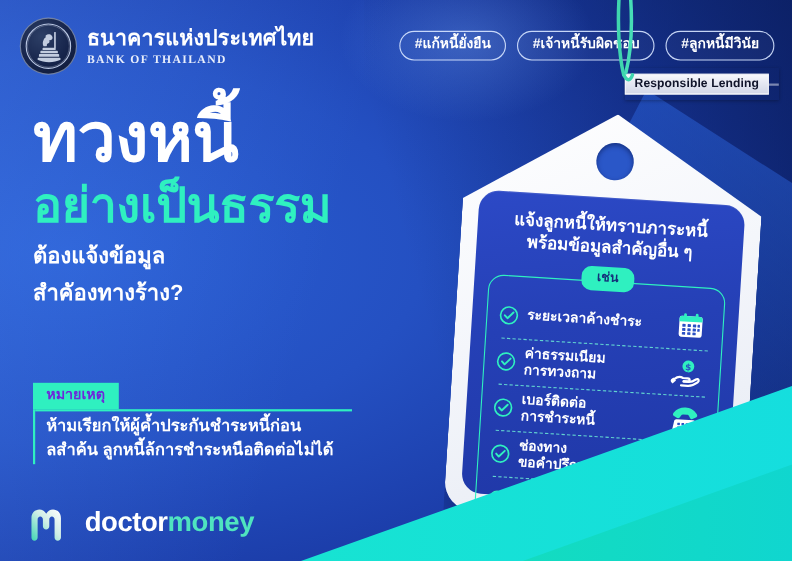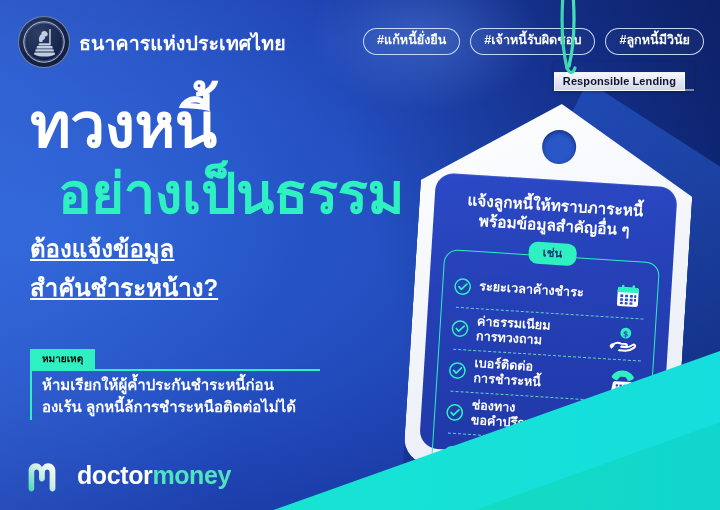--- a/index.html
+++ b/index.html
@@ -54,67 +54,67 @@
   .bot-brand{
     position:absolute; left:18px; top:16px; display:flex; align-items:center; gap:9px;
   }
   .bot-seal{
     width:52px; height:52px; border-radius:50%;
     background:radial-gradient(circle at 38% 32%, #2d3f66 0%, #16244b 55%, #0d1733 100%);
     border:1px solid rgba(190,205,235,.55);
     display:flex; align-items:center; justify-content:center; flex:0 0 auto;
   }
   .bot-names{ line-height:1.04; padding-top:2px; }
-  .bot-th{ color:#fff; font-size:19.5px; font-weight:700; letter-spacing:.1px; white-space:nowrap; }
+  .bot-th{ color:#fff; font-size:19.5px; font-weight:700; letter-spacing:.1px; white-space:nowrap;font-family:Liberation Serif, serif; }
   .bot-en{
     color:#e8eefb; font-size:10.6px; font-weight:700; letter-spacing:1.25px;
     font-family:"Liberation Serif","DejaVu Serif",serif; margin-top:2px;
   }
 
   .hashtags{
     position:absolute; right:16px; top:28px; display:flex; gap:10px; align-items:center;
   }
   .hashtag{
     border:1.4px solid rgba(214,228,255,.92); border-radius:999px;
     color:#ffffff; font-size:12.6px; font-weight:700;
     padding:4px 13px 5px; white-space:nowrap; line-height:1.25;
     background:rgba(255,255,255,.03);
   }
   .rl-badge{
-    position:absolute; right:26px; top:62px;
-    display:flex; align-items:flex-end; height:29px;
+    position:absolute; right:12px; top:62px;
+    display:flex; align-items:center; height:29px;
     box-shadow:0 1px 3px rgba(0,0,0,.3);
   }
   .rl-badge .rl-text{
     background:linear-gradient(180deg,#f7f8fc 0%,#e4e7f2 48%,#d3d8e8 100%);
     color:#10142a; font-size:11px; font-weight:700; letter-spacing:.1px;
     padding:2px 8px 3px; display:flex; align-items:center; white-space:nowrap;
     border:1px solid rgba(255,255,255,.6);
   }
   .rl-badge .rl-bar{
     width:9px; background:linear-gradient(90deg,#cfd5e6 0%,#aab3cc 40%,#eef1f8 55%,#9aa4c0 100%);
     border:1px solid rgba(255,255,255,.45); border-left:none;
   }
 
   
   .headline{ position:absolute; left:30px; top:96px; width:400px; }
   .h-l1{
     color:#ffffff; font-size:62px; font-weight:700; line-height:.96; letter-spacing:-.5px;
   }
   .h-l2{
-    color:#2ff0c0; font-size:56px; font-weight:800; line-height:1.08; margin-top:8px; letter-spacing:-.3px;margin-left:28px;
+    color:#2ff0c0; font-size:44px; font-weight:800; line-height:1.08; margin-top:8px; letter-spacing:-.3px;
   }
   .h-l3{
-    color:#ffffff; font-size:24px; font-weight:800; line-height:1.22; margin-top:10px;text-decoration:underline;
+    color:#ffffff; font-size:20px; font-weight:800; line-height:1.22; margin-top:10px;
   }
 
   .note{ position:absolute; left:30px; top:348px; width:340px; }
   .note-badge{
-    display:inline-block; background:#2ff0c0; color:#000000;
-    font-size:10px; font-weight:800; padding:3px 12px 4px; line-height:1.3;
+    display:inline-block; background:#2ff0c0; color:#6d28d9;
+    font-size:13px; font-weight:800; padding:3px 12px 4px; line-height:1.3;
   }
   .note-body{
     border-left:2px solid #2ff0c0; margin-top:0;
     padding:5px 0 2px 10px; position:relative;
   }
   .note-body::before{
     content:""; position:absolute; left:0; top:0; width:288px; height:2px; background:#2ff0c0;
   }
   .note-l1{ color:#ffffff; font-size:15px; font-weight:600; line-height:1.45; }
   .note-l2{ color:#ffffff; font-size:15px; font-weight:600; line-height:1.45; }
@@ -207,46 +207,47 @@
           <path d="M17.6 23.3h10.1c.5 0 .9 .4 .9 .9v1.3H16.7v-1.3c0-.5 .4-.9 .9-.9z"></path>
           <path d="M15.6 26.1h14.1c.5 0 .9 .4 .9 .9v1.4H14.7V27c0-.5 .4-.9 .9-.9z"></path>
           <path d="M14.3 29.2h16.6c.5 0 .9 .4 .9 .9v1.5H13.4v-1.5c0-.5 .4-.9 .9-.9z"></path>
           <path d="M13.1 32.4h19c.5 0 .9 .4 .9 .9v1.1c-3.1 1.5-6.5 2.2-10.4 2.2-3.9 0-7.3-.7-10.4-2.2v-1.1c0-.5 .4-.9 .9-.9z"></path>
         </g>
         <circle cx="22" cy="22" r="19" fill="none" stroke="rgba(220,230,248,.35)" stroke-width=".7"></circle>
       </svg>
     </div>
     <div class="bot-names">
       <div class="bot-th">ธนาคารแห่งประเทศไทย</div>
+      <div class="bot-en">BANK OF THAILAND</div>
     </div>
   </div>
 
   <div class="hashtags">
     <div class="hashtag">#แก้หนี้ยั่งยืน</div>
     <div class="hashtag">#เจ้าหนี้รับผิดชอบ</div>
     <div class="hashtag">#ลูกหนี้มีวินัย</div>
   </div>
 
   <div class="rl-badge">
     <div class="rl-text">Responsible Lending</div>
     <div class="rl-bar"></div>
   </div>
 
   <div class="headline">
     <div class="h-l1">ทวงหนี้</div>
     <div class="h-l2">อย่างเป็นธรรม</div>
     <div class="h-l3">ต้องแจ้งข้อมูล</div>
-    <div class="h-l3">สำคันชำระหน้าง?</div>
+    <div class="h-l3">สำคัองทางร้าง?</div>
   </div>
 
   <div class="note">
     <div class="note-badge">หมายเหตุ</div>
     <div class="note-body">
       <div class="note-l1">ห้ามเรียกให้ผู้ค้ำประกันชำระหนี้ก่อน</div>
-      <div class="note-l2"><b>องเร้น</b><span> ลูกหนี้ล้การชำระหนือติดต่อไม่ได้</span></div>
+      <div class="note-l2"><b>ลสำค้น</b><span> ลูกหนี้ล้การชำระหนือติดต่อไม่ได้</span></div>
     </div>
   </div>
 
   <svg class="string" viewBox="0 0 44 126" fill="none">
     <path d="M17 0 C15 30, 17 58, 21 74" stroke="#3fd6ae" stroke-width="3.2" stroke-linecap="round"></path>
     <path d="M27 0 C29 26, 28 52, 23 72" stroke="#46ddb6" stroke-width="3.2" stroke-linecap="round"></path>
     <path d="M21 74 C24 80, 27 80, 29 74" stroke="#3fd6ae" stroke-width="3.2" stroke-linecap="round"></path>
   </svg>
 
   <div class="tag-wrap">

